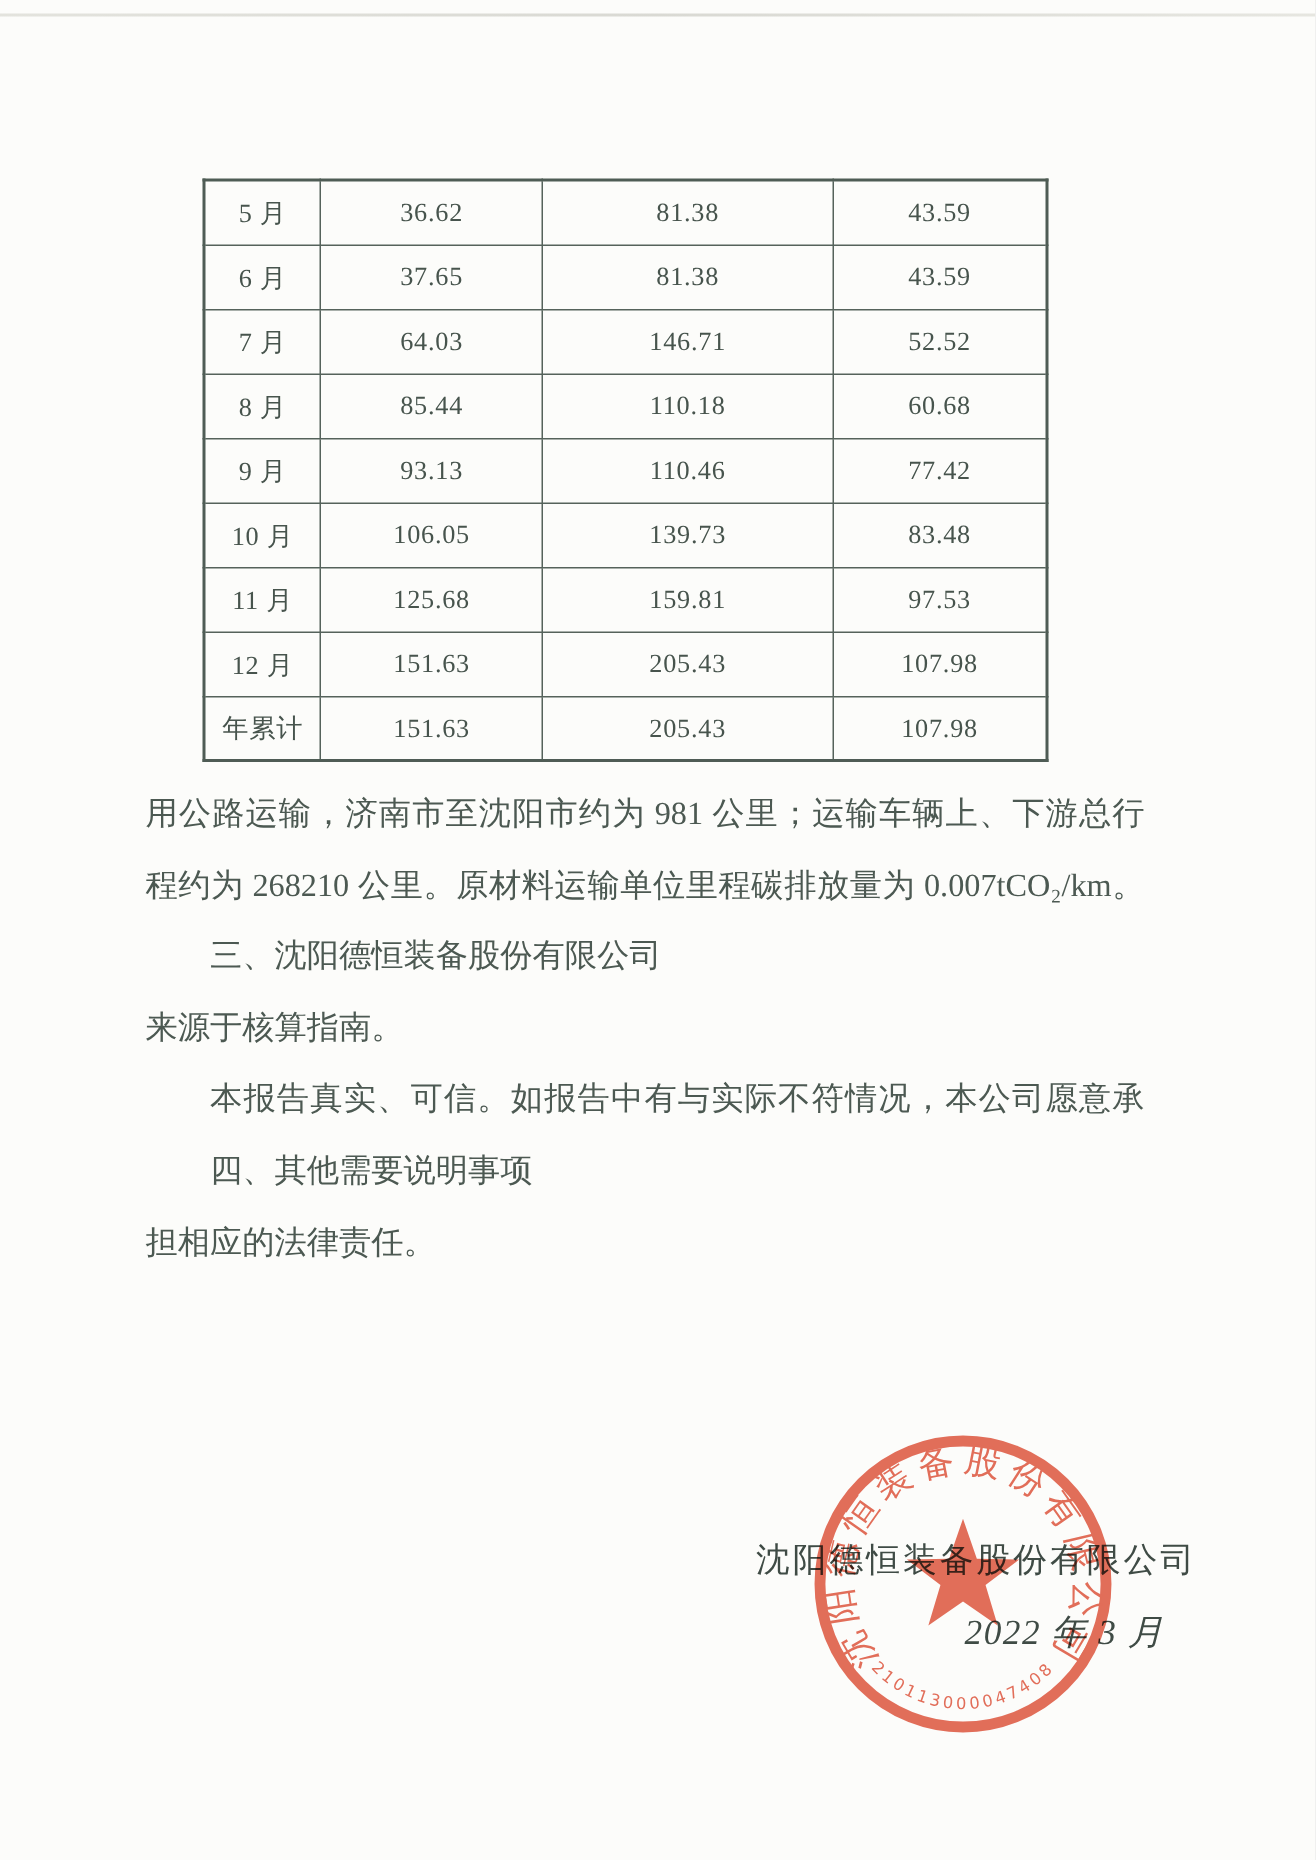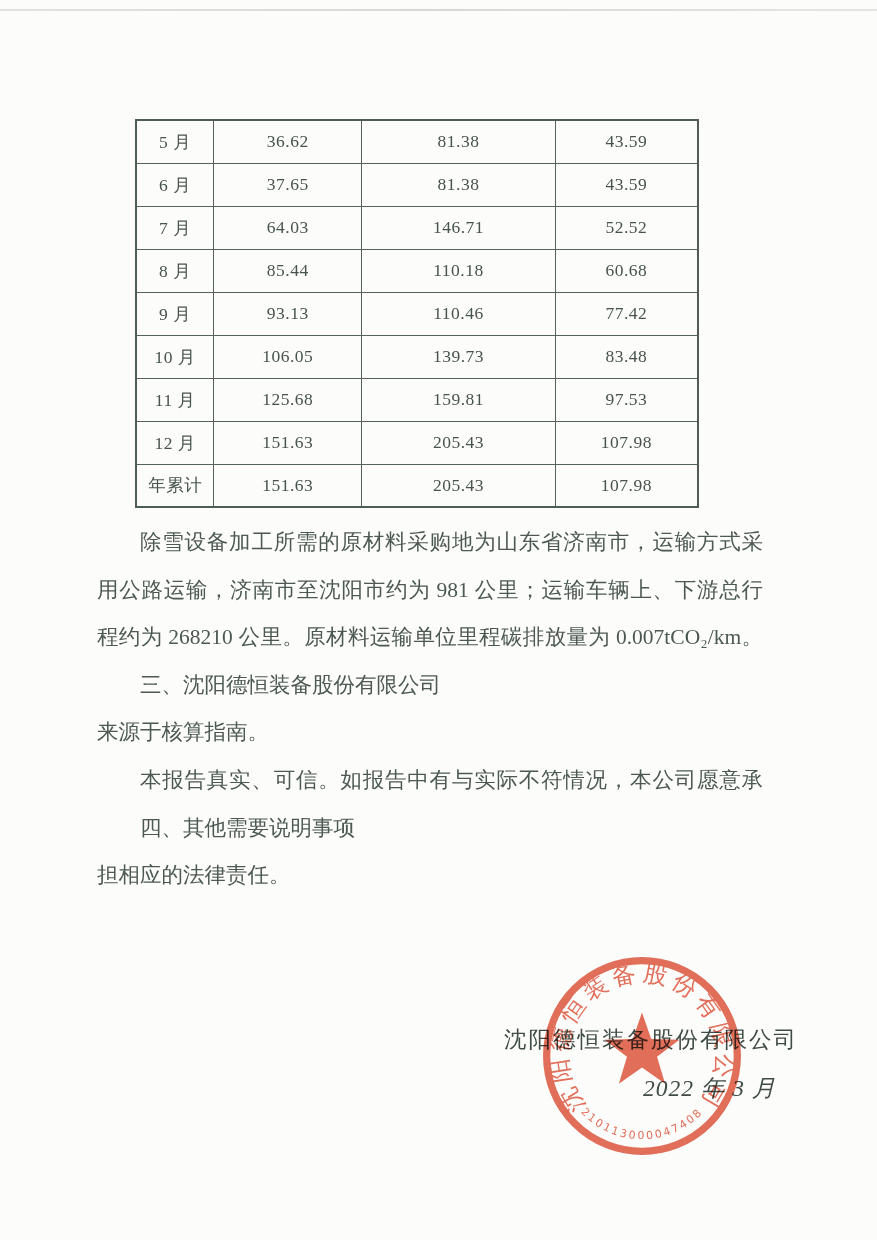--- a/index.html
+++ b/index.html
@@ -146,21 +146,20 @@
           <td>年累计</td>
           <td>151.63</td>
           <td>205.43</td>
           <td>107.98</td>
         </tr>
       </tbody>
     </table>
   </div>
 
   <div class="bodytext">
-    <div class="line ind jst">除雪设备加工所需的原材料采购地为山东省济南市，运输方式采</div>
     <div class="line jst">用公路运输，济南市至沈阳市约为 981 公里；运输车辆上、下游总行</div>
     <div class="line jst">程约为 268210 公里。原材料运输单位里程碳排放量为 0.007tCO₂/km。</div>
     <div class="line ind">三、沈阳德恒装备股份有限公司</div>
     <div class="line">来源于核算指南。</div>
     <div class="line ind jst">本报告真实、可信。如报告中有与实际不符情况，本公司愿意承</div>
     <div class="line ind">四、其他需要说明事项</div>
     <div class="line">担相应的法律责任。</div>
   </div>
 
   <div class="sig-company">沈阳德恒装备股份有限公司</div>

